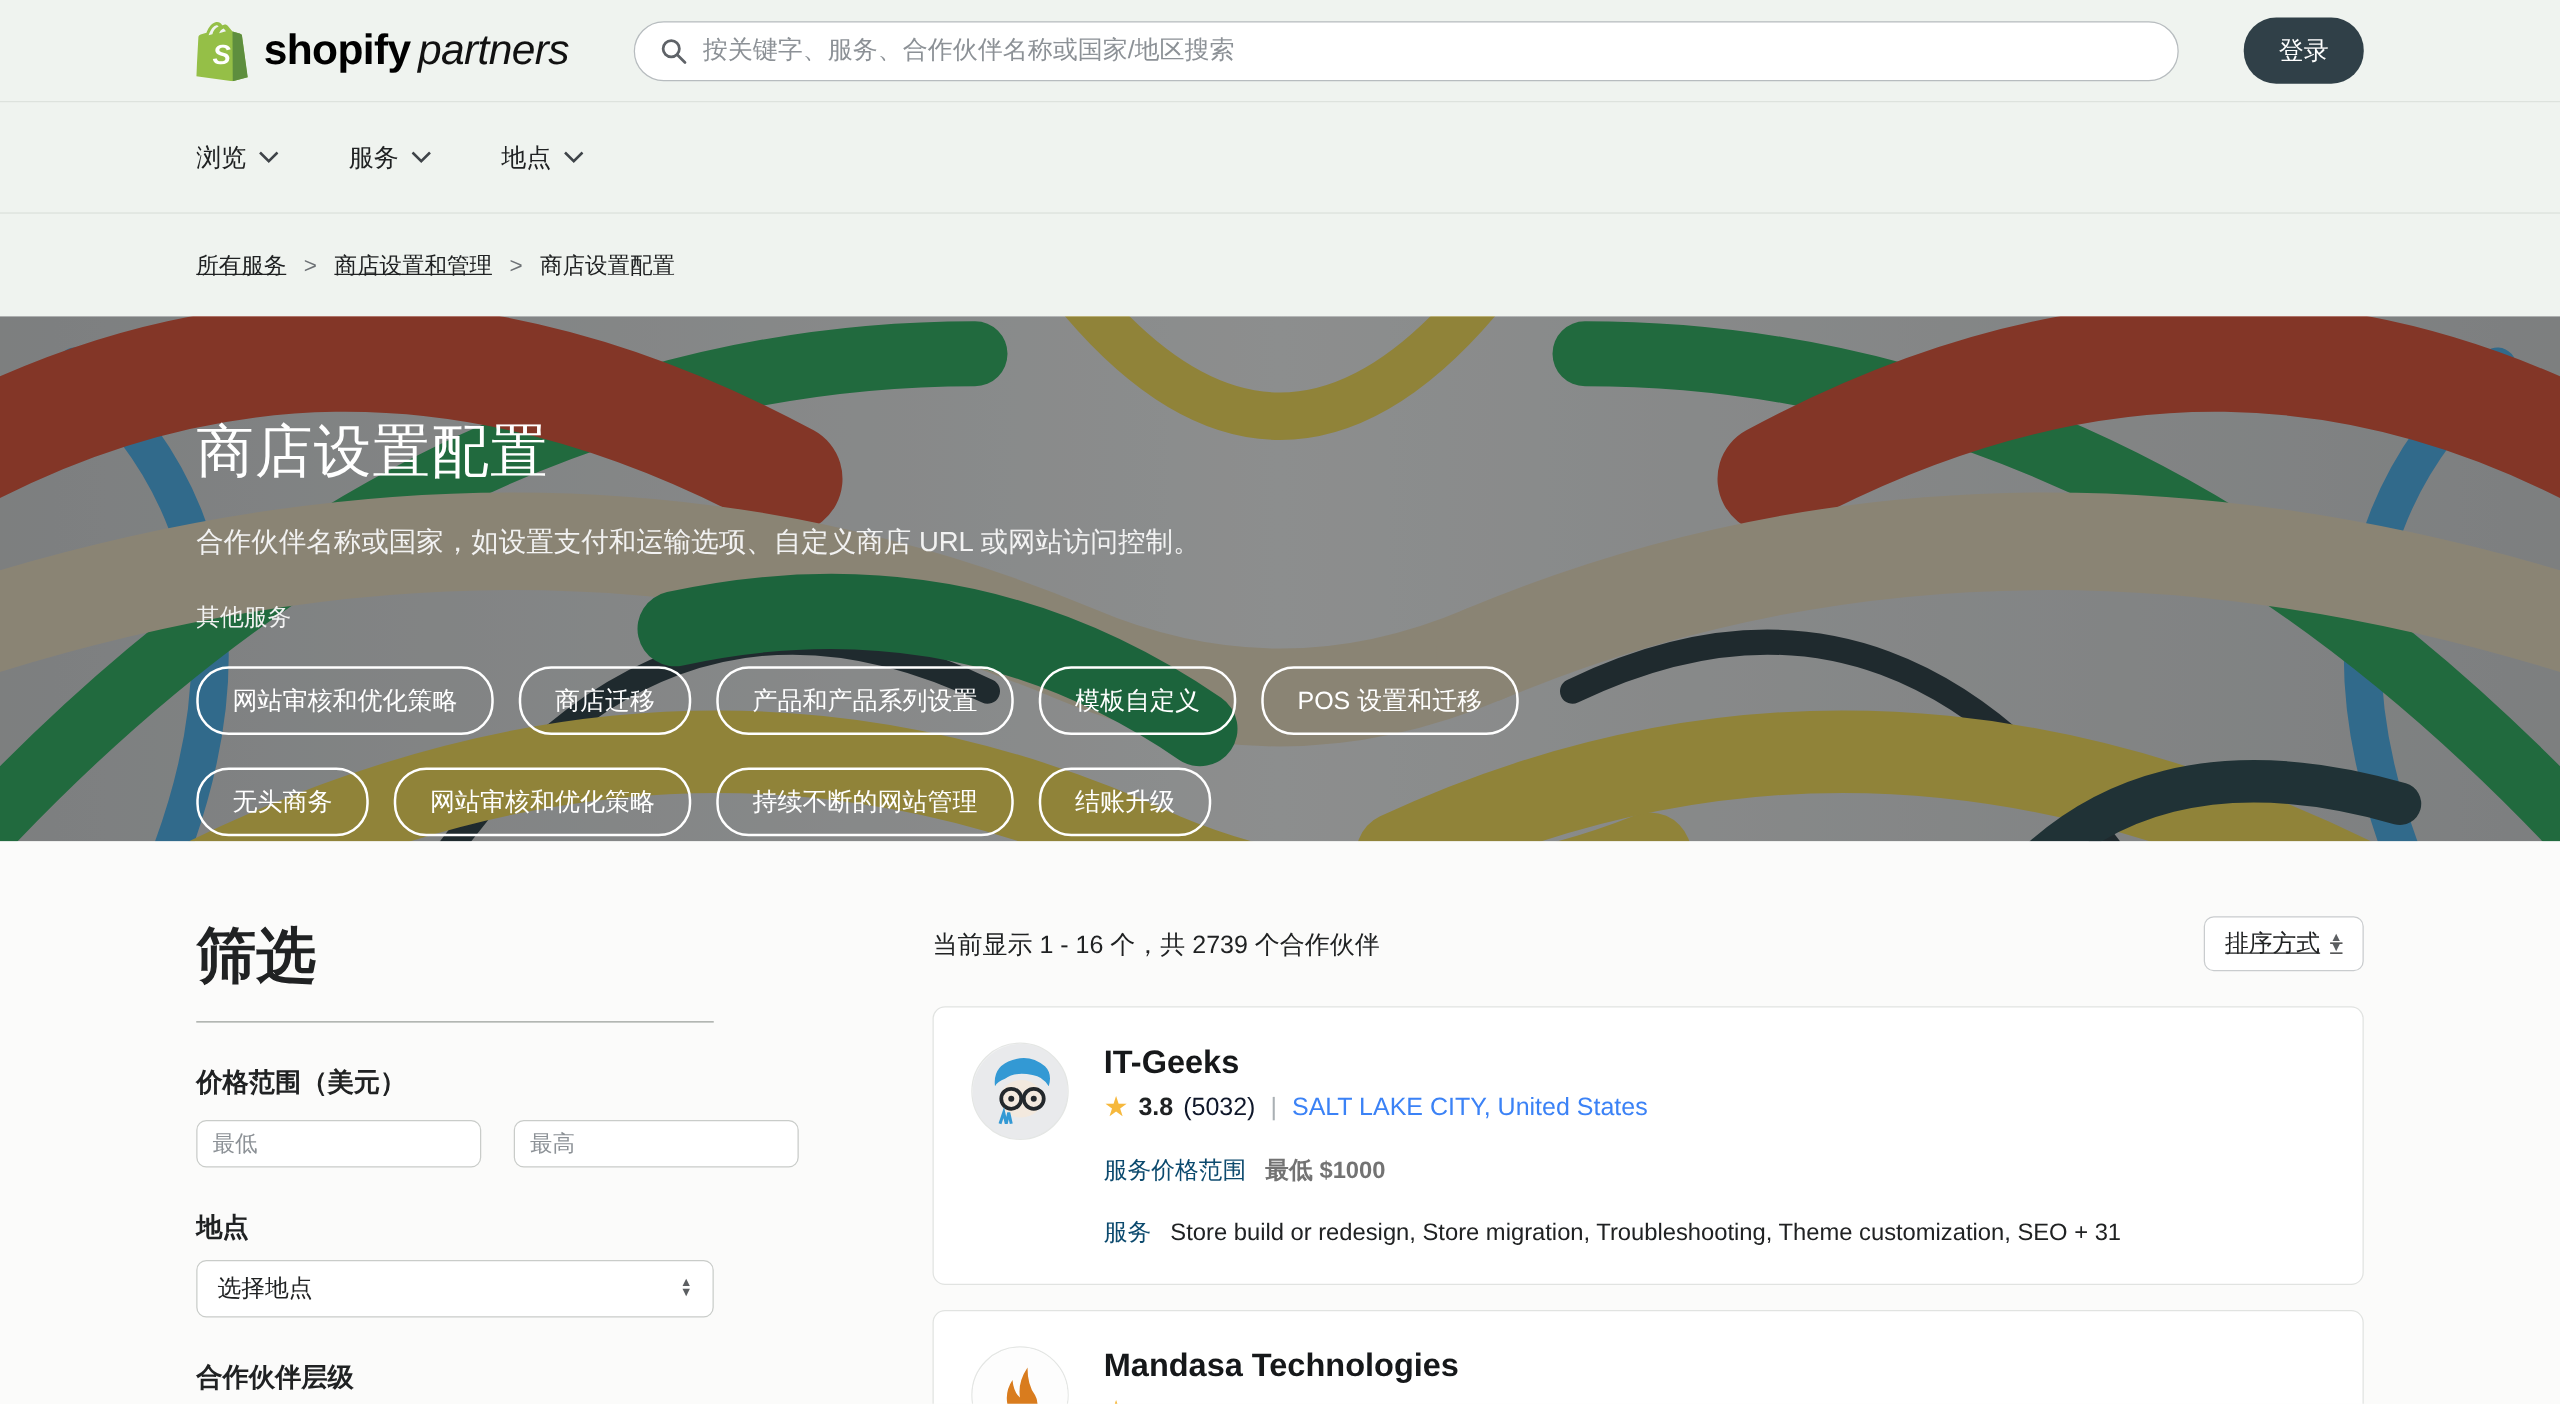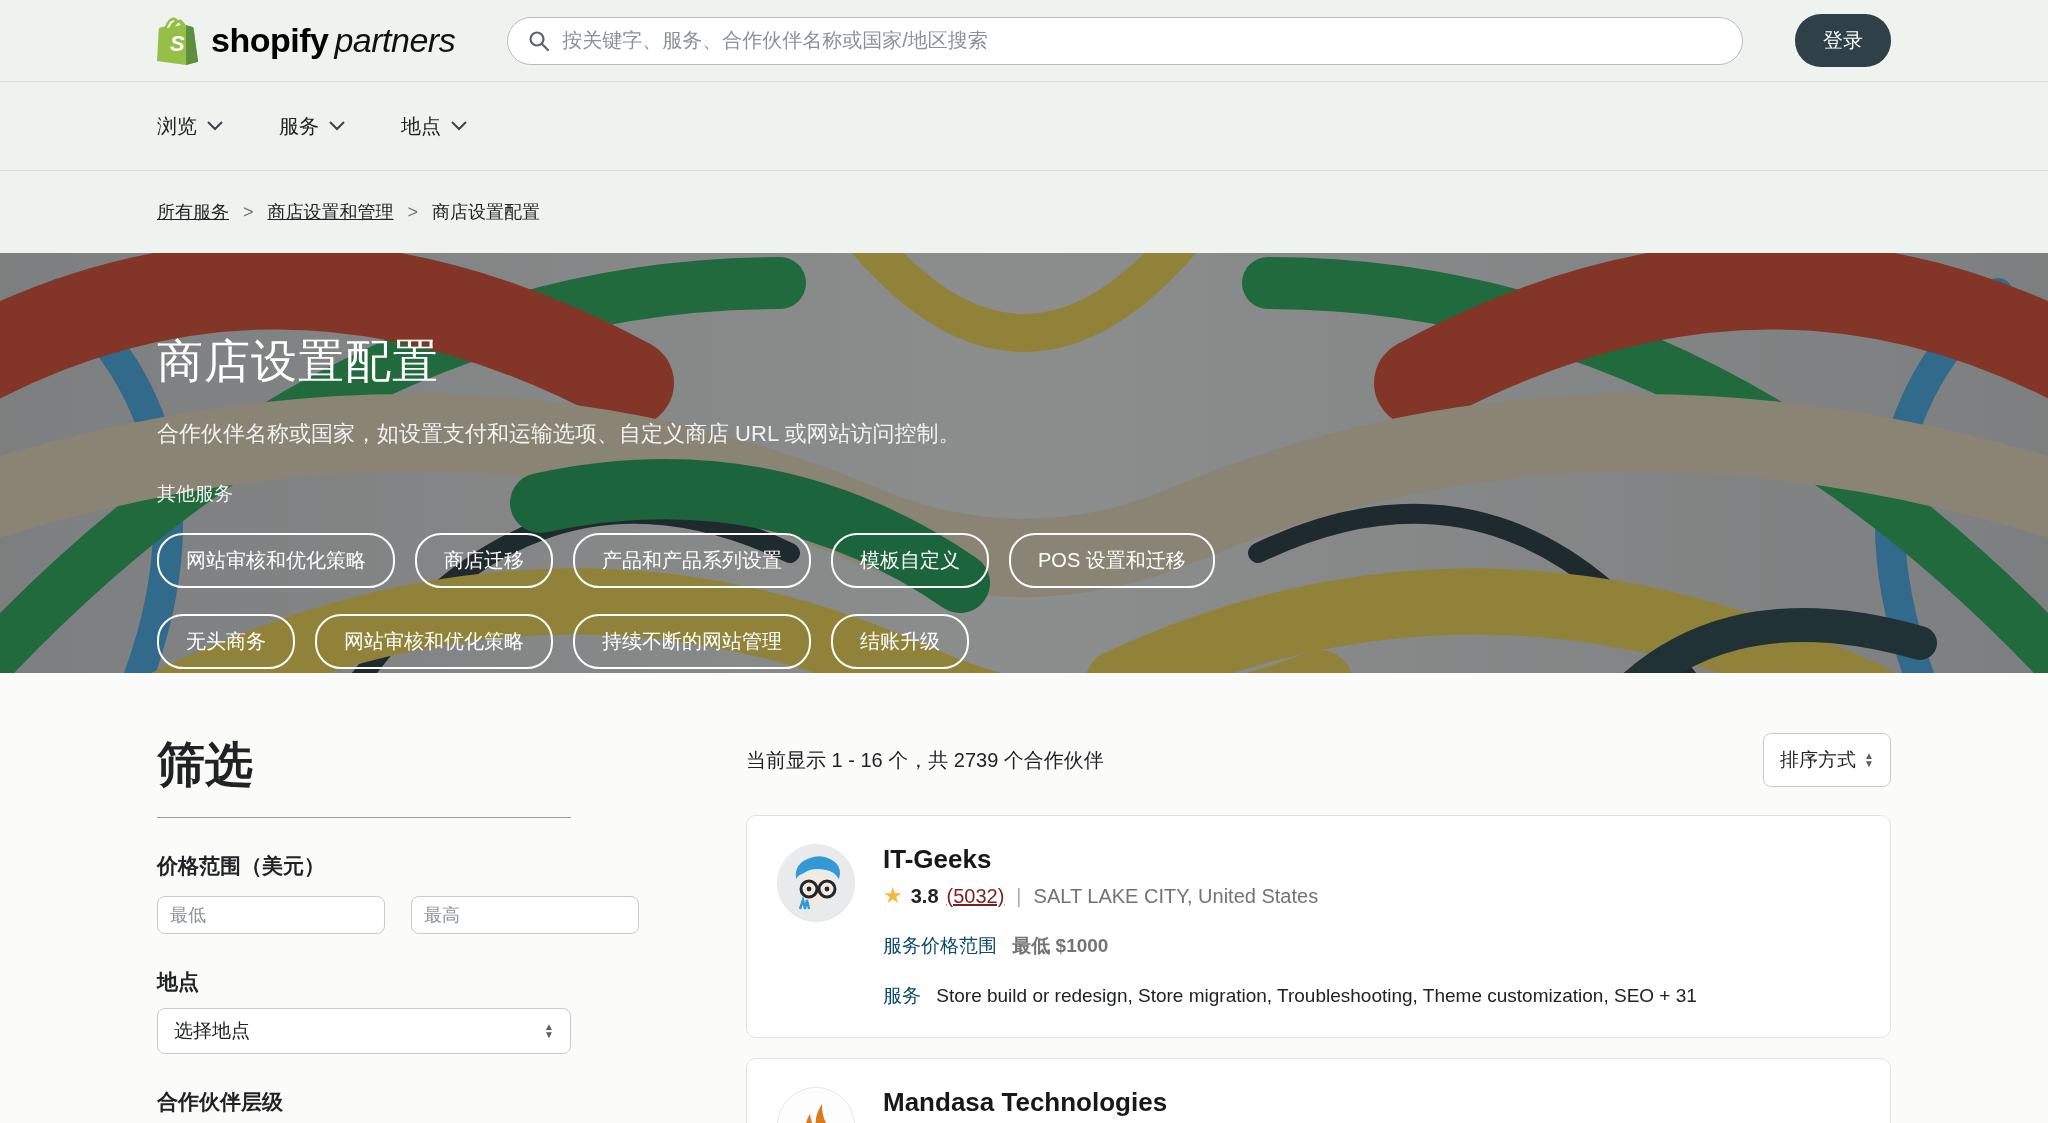--- a/index.html
+++ b/index.html
@@ -54,35 +54,35 @@
     padding:0 12px; font-size:18px; outline:none; background:#fff; }
   .price-row input::placeholder { color:#8c9196; }
   .selectbox { margin-top:12px; width:100%; height:46px; border:1px solid #c9ccc9; border-radius:8px;
     background:#fff; display:flex; align-items:center; justify-content:space-between;
     padding:0 16px; font-size:19px; color:#202223; cursor:pointer; }
   .updown { display:flex; flex-direction:column; color:#5c5f62; font-size:10px; line-height:0.8; }
 
   .results { flex:1; margin-left:175px; }
   .results-head { display:flex; align-items:center; justify-content:space-between; }
   .results-summary { font-size:20px; }
-  .sortbox { border:1px solid #c9ccce; border-radius:8px; background:#fff; height:54px;
-    display:flex; align-items:center; gap:8px; padding:0 16px; font-size:19px; cursor:pointer; }
+  .sortbox { border:1px solid #c9ccce; border-radius:8px; background:#fff; height:44px;
+    display:flex; align-items:center; gap:8px; padding:0 16px; font-size:19px; cursor:pointer;text-decoration:underline; }
 
   .card { background:#fff; border:1px solid #e1e3e1; border-radius:10px; margin-top:28px;
     padding:28px 30px; display:flex; gap:28px; cursor:pointer; }
   .card + .card { margin-top:20px; }
   .avatar { width:78px; height:78px; border-radius:50%; flex:0 0 auto; overflow:hidden;
     border:1px solid #e4e6e4; background:radial-gradient(circle at 35% 30%, #fdfdfd, #d9dbdd); }
   .card-name { font-size:26px; font-weight:bold; color:#16181a; }
   .rating-row { display:flex; align-items:center; gap:8px; margin-top:8px; font-size:20px; }
   .star { color:#f6b83c; font-size:22px; }
   .rating-val { font-weight:bold; color:#202223; }
-  .rating-count { color:#7f1d1d;text-decoration:underline; }
+  .rating-count { color:#0f172a; }
   .vsep { color:#aab0b4; margin:0 4px; }
-  .loc { color:#737373; }
+  .loc { color:#3b82f6; }
   .meta-row { margin-top:24px; font-size:19px; }
   .meta-label { color:#0c4a6e; margin-right:10px; }
   .meta-strong { font-weight:bold; color:#737373; }
   .meta-text { color:#202223; }
 </style>
 </head>
 <body>
 
 <header class="topbar">
   <div class="logo">

